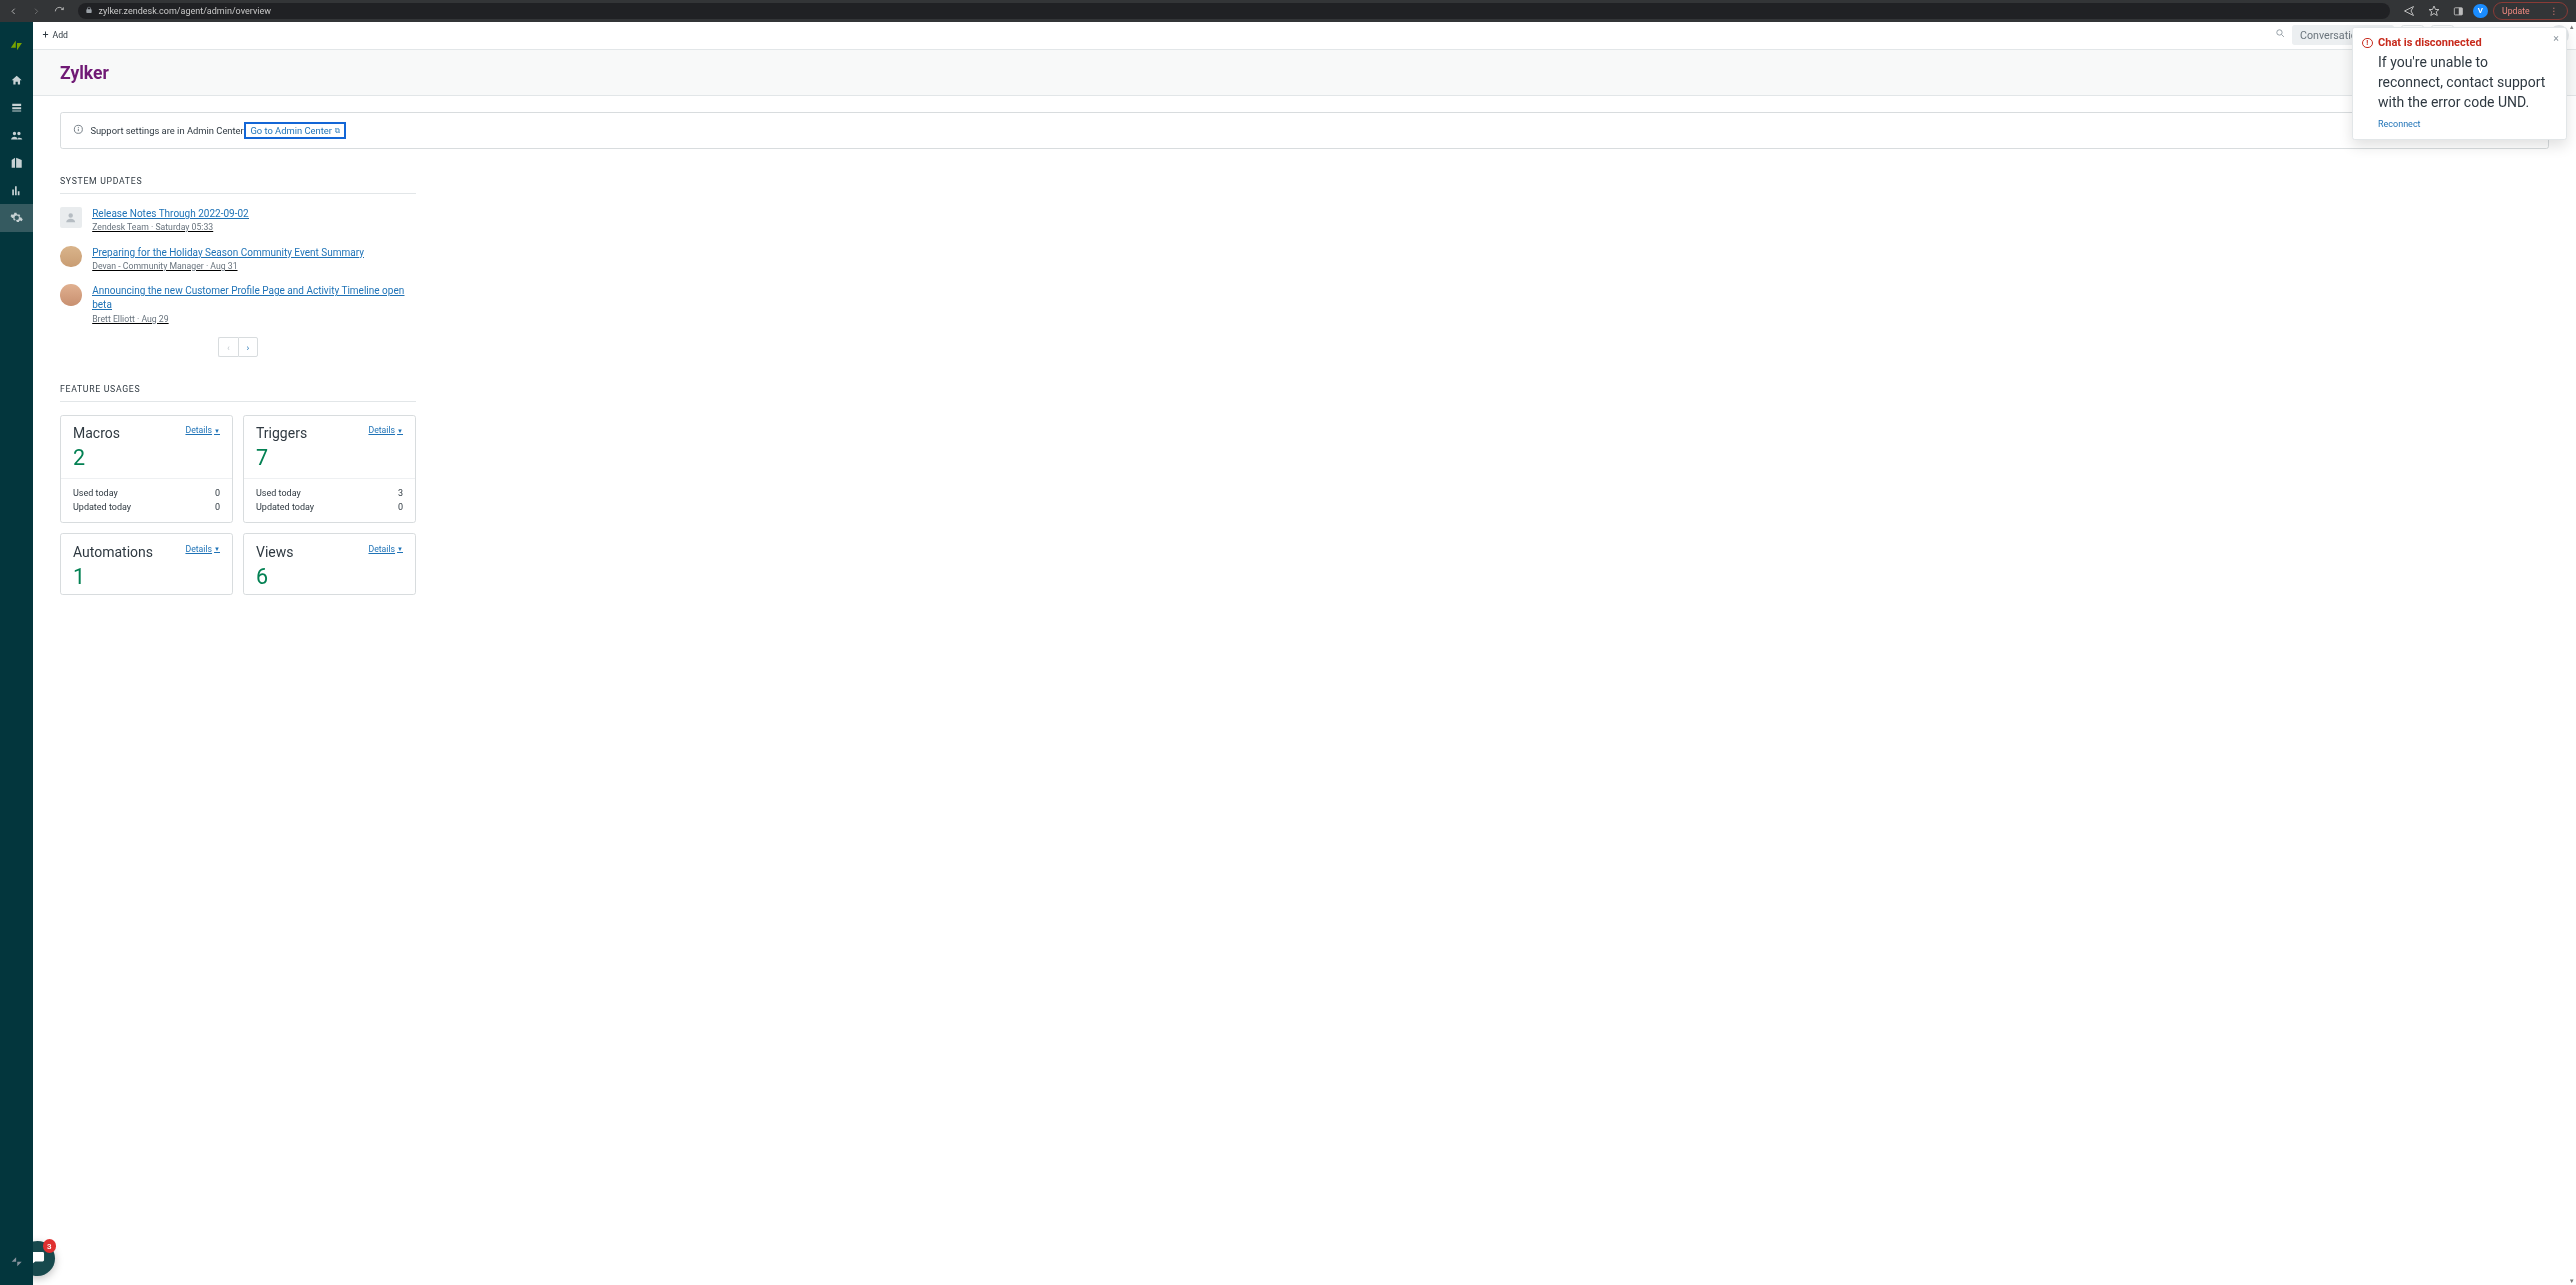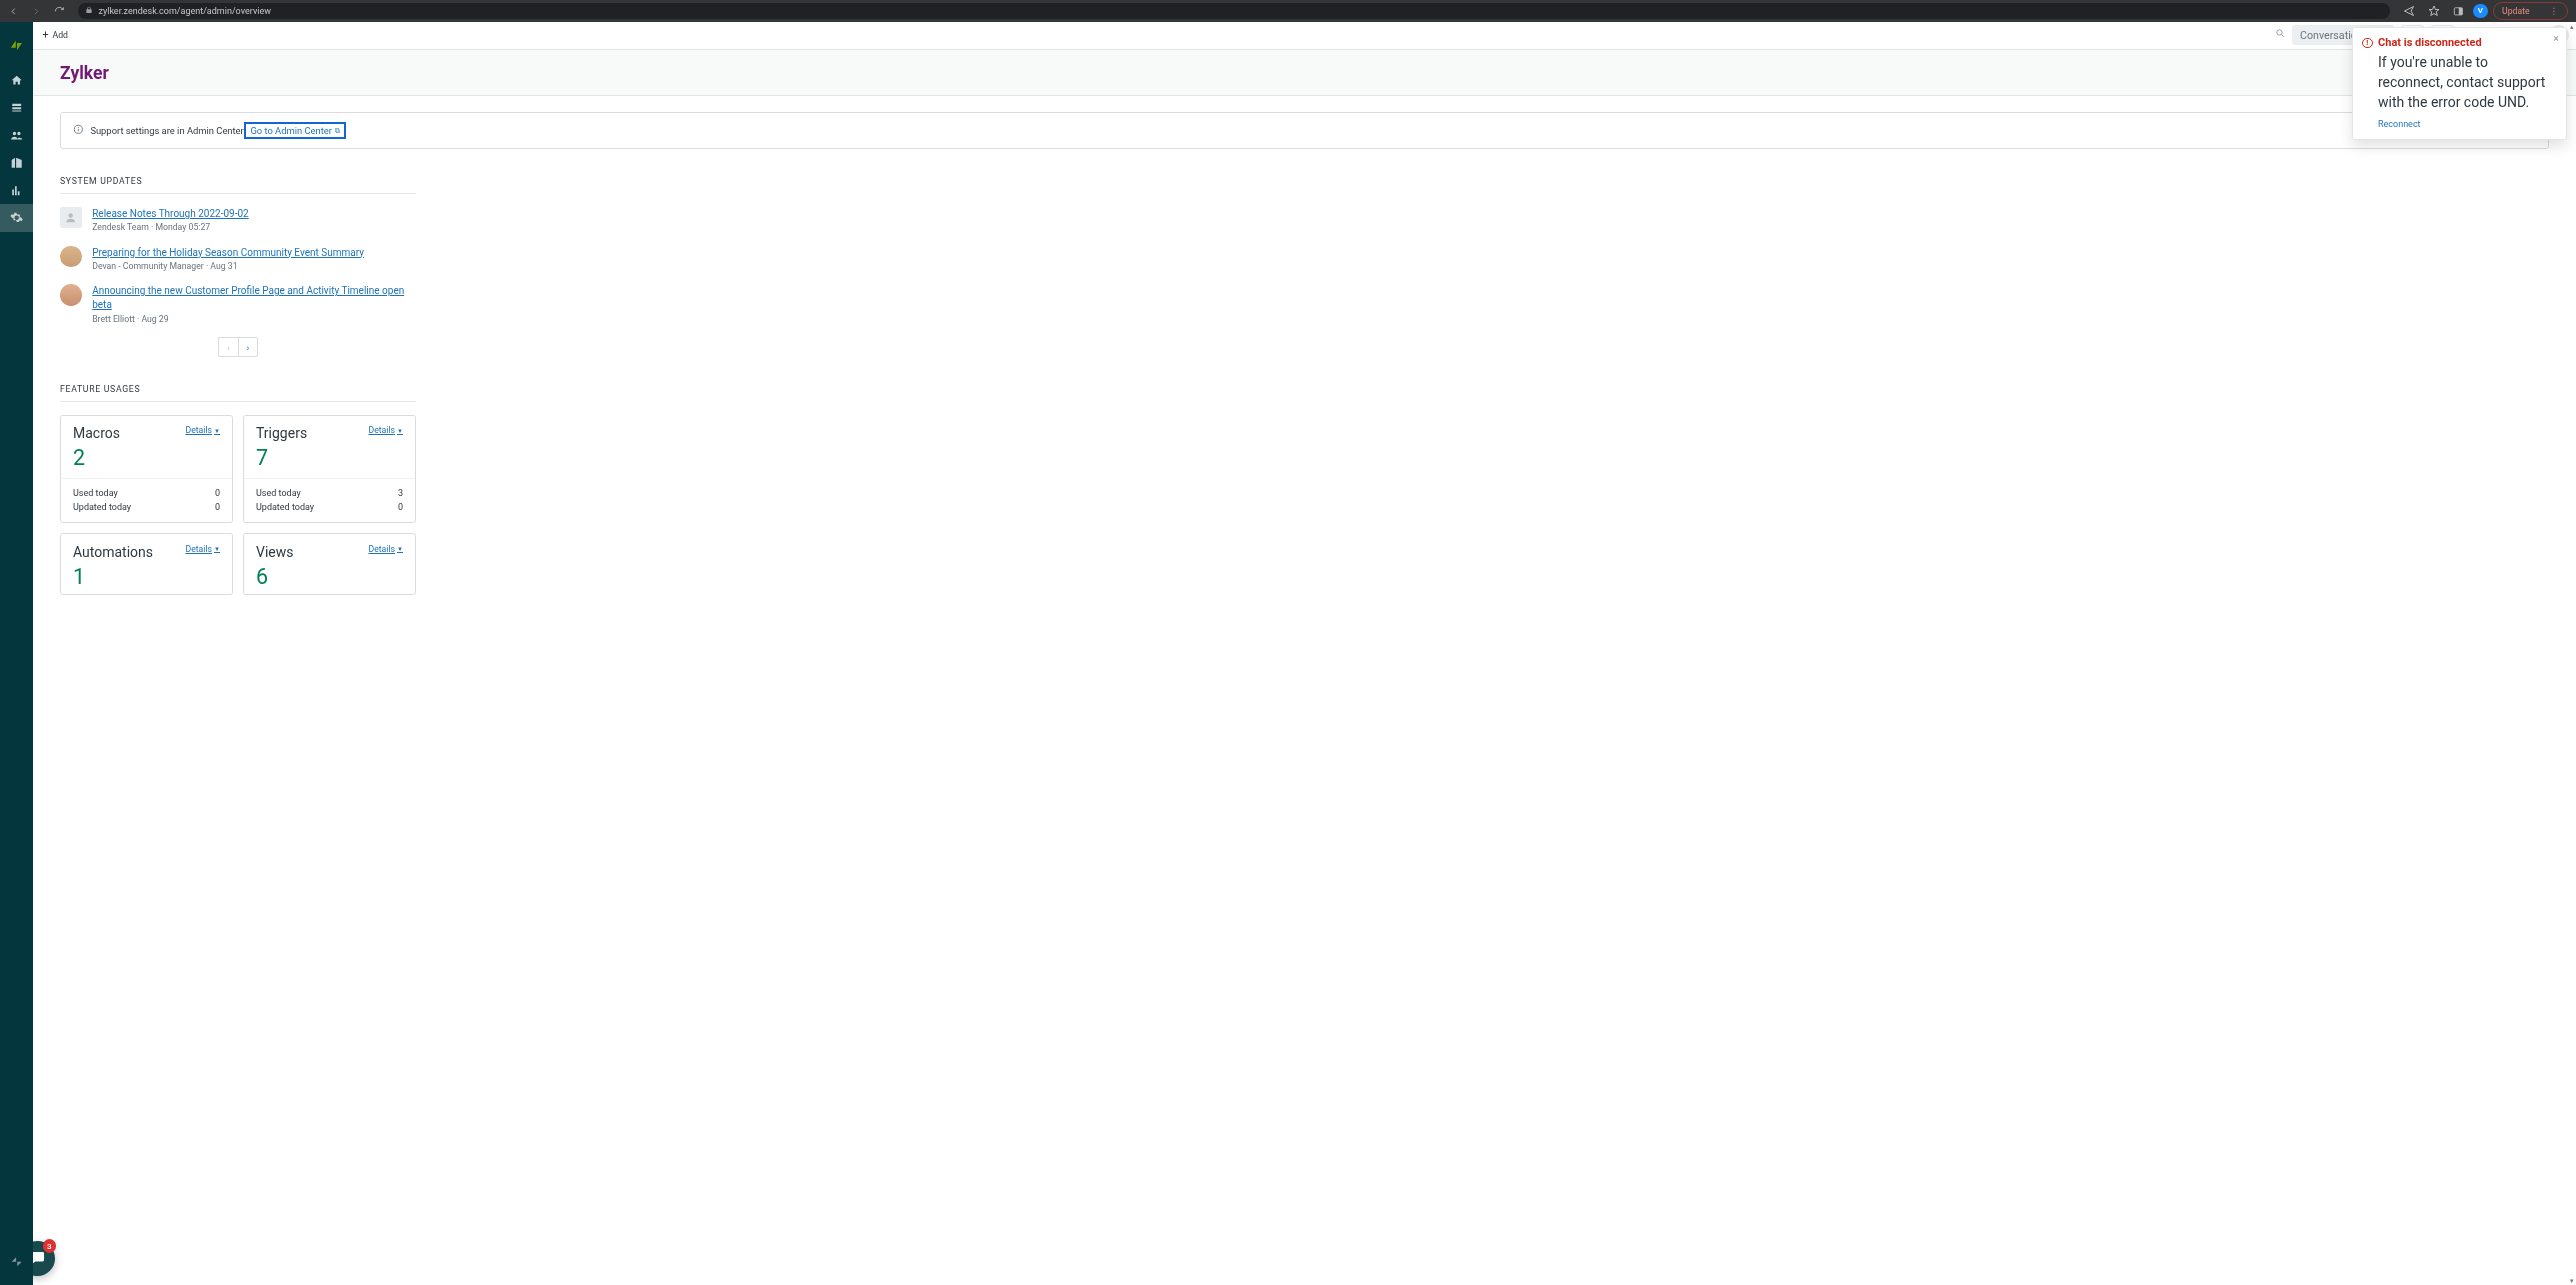--- a/index.html
+++ b/index.html
@@ -71,21 +71,21 @@
   .banner .info-icon{ color:#6a747c; flex-shrink:0;}
   .banner .ac-link { color:var(--link); text-decoration:none; border:2px solid #1366d6; padding:1.3px 4px; display:inline-flex; align-items:center; gap:2.7px; margin-left:-1.3px;}
   .banner .ext-icon{ font-size:7.4px;}
 
   
   .section { max-width:356px; }
   .section h2 { font-size:8.7px; font-weight:400; letter-spacing:0.7px; color:#2f3941; margin:27px 0 6.7px 0;}
   .section hr { border:0; border-top:0.7px solid #e2e6e8; margin-bottom:13.4px;}
 
   
-  .update { display:flex; gap:10.7px; margin-bottom:13.4px;}
+  .update { display:flex; gap:10.7px; margin-bottom:13.4px;text-decoration:underline;}
   .update .av { width:21.5px; height:21.5px; border-radius:2px; background:#e9ecee; display:flex; align-items:center; justify-content:center; flex-shrink:0;}
   .update .av.round{ border-radius:50%;}
   .update .av.sand{ background:linear-gradient(#d9b48b,#c99d73);}
   .update .av.people{ background:linear-gradient(#e0b090,#c89070);}
   .update .av svg{width:13.4px;height:13.4px;fill:#b5bcc2;}
   .update .body .utitle { color:var(--link); font-size:10px; line-height:1.4;}
   .update .body .meta { color:var(--muted); font-size:8.7px; margin-top:1.3px;}
 
   .pager { display:flex; gap:0; margin:12px auto 0 auto; width:fit-content;}
   .pager .pg { width:20px; height:20px; border:0.7px solid var(--border); display:flex; align-items:center; justify-content:center; font-size:9.4px;}
@@ -307,21 +307,21 @@
         <hr>
 
         <div class="update">
           <div class="av">
               <svg viewBox="0 0 24 24">
                 <path d="M12 12a4 4 0 1 0 0-8 4 4 0 0 0 0 8zm-8 8c0-3.3 3.6-6 8-6s8 2.7 8 6z"></path>
               </svg>
             </div>
           <div class="body">
             <a href="#" class="utitle">Release Notes Through 2022-09-02</a>
-            <div class="meta">Zendesk Team · Monday 05:27</div>
+            <div class="meta">Zendesk Team · Saturday 05:33</div>
           </div>
         </div>
 
         <div class="update">
           <div class="av round sand"></div>
           <div class="body">
             <a href="#" class="utitle">Preparing for the Holiday Season Community Event Summary</a>
             <div class="meta">Devan - Community Manager · Aug 31</div>
           </div>
         </div>

